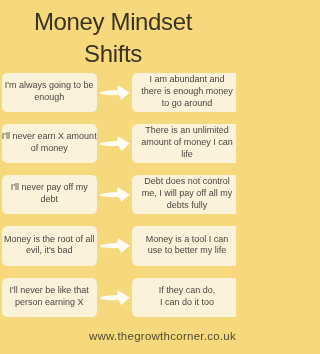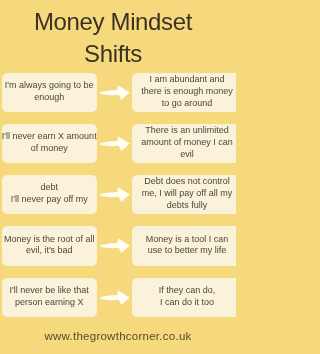--- a/index.html
+++ b/index.html
@@ -62,21 +62,21 @@
   .arrow {
     position: absolute;
     left: 99.9px; top: 12.0px;
     width: 30px; height: 16px;
     line-height: 0;
   }
 
   .footer {
     position: absolute;
     left: 0; top: 330px; width: 236px;
-    text-align: center;
+    text-align: right;
     color: #554a2e;
     font-size: 11.5px;
     line-height: 13px;
     letter-spacing: 0.26px;
   }
 </style>
 </head>
 <body style="background: rgb(247, 217, 125);">
 
 <div class="poster">
@@ -112,29 +112,29 @@
             <i>of money</i>
           </span>
         </div>
         <div class="arrow"><svg viewBox="0 0 30 16" width="30" height="16" aria-hidden="true">
             <path fill="#fffdf4" d="M0.25,6.9 C6.3,5.8 11.8,5.2 17.4,5.0 L17.8,0.2 L29.8,7.4 L21.3,14.9 L18.6,9.8 C12.4,10.5 6.2,10.1 0.25,9.1 Z"></path>
           </svg></div>
         <div class="card card-right">
           <span class="lines">
             <i>There is an unlimited</i>
             <i>amount of money I can</i>
-            <i>evil</i>
+            <i>life</i>
           </span>
         </div>
       </div>
       <div class="row">
         <div class="card card-left">
           <span class="lines">
+            <i>I'll never pay off my</i>
             <i>debt</i>
-            <i>I'll never pay off my</i>
           </span>
         </div>
         <div class="arrow"><svg viewBox="0 0 30 16" width="30" height="16" aria-hidden="true">
             <path fill="#fffdf4" d="M0.25,6.9 C6.3,5.8 11.8,5.2 17.4,5.0 L17.8,0.2 L29.8,7.4 L21.3,14.9 L18.6,9.8 C12.4,10.5 6.2,10.1 0.25,9.1 Z"></path>
           </svg></div>
         <div class="card card-right">
           <span class="lines">
             <i>Debt does not control</i>
             <i>me, I will pay off all my</i>
             <i>debts fully</i>

